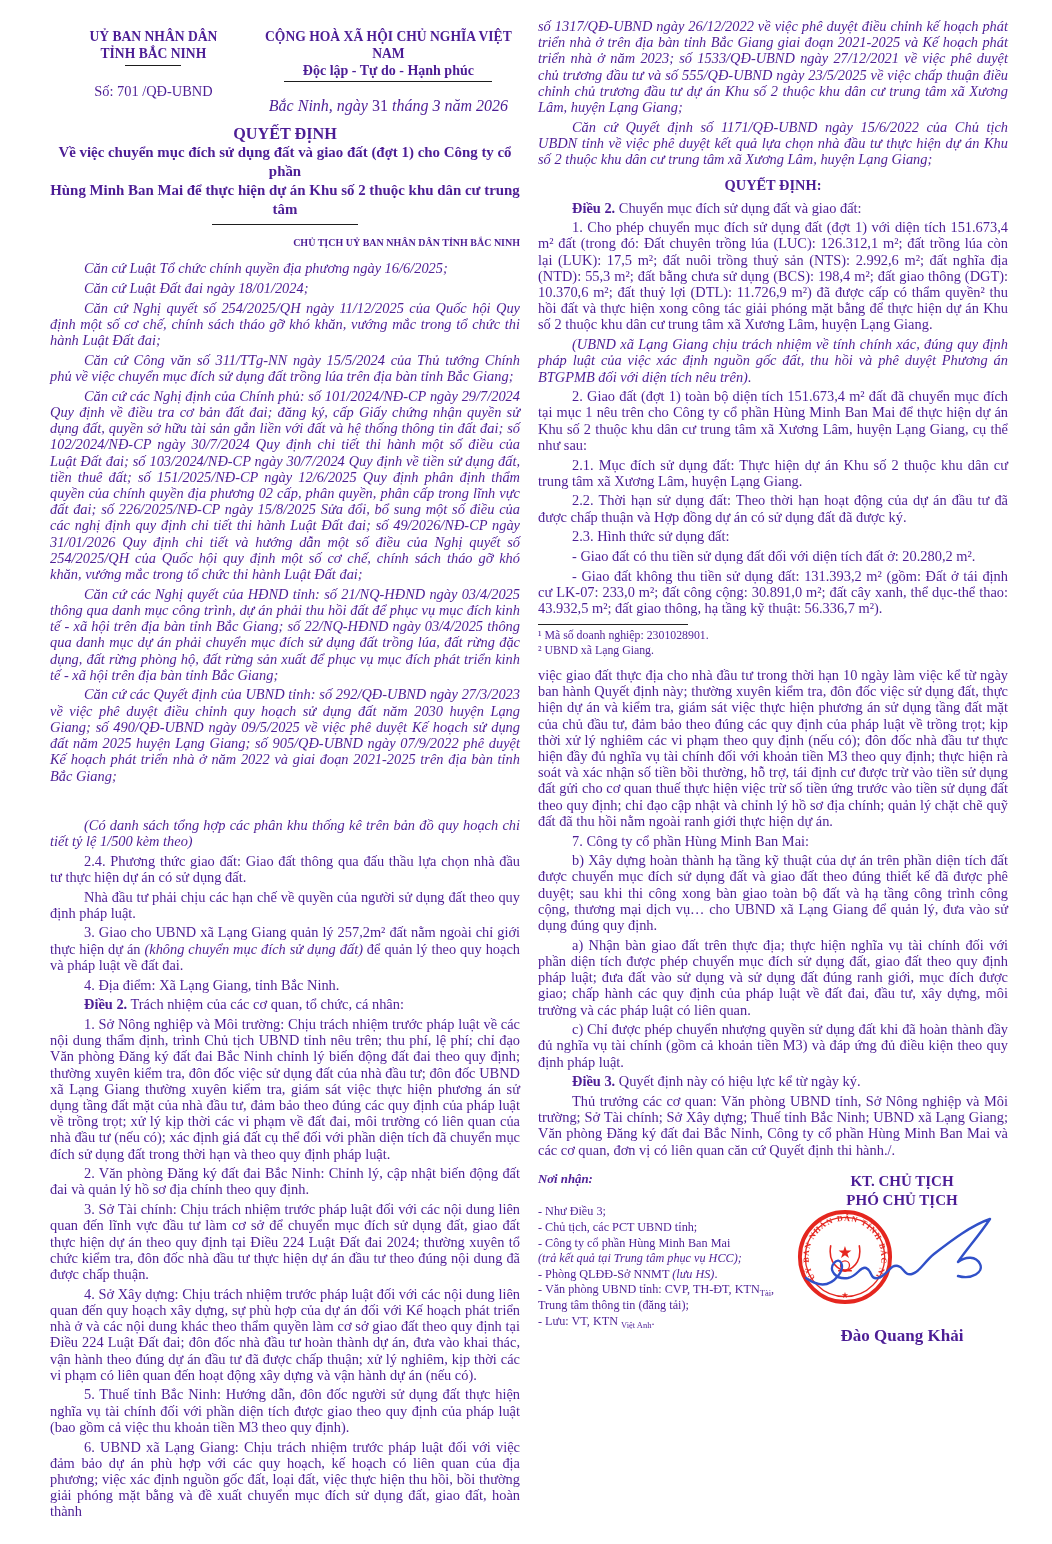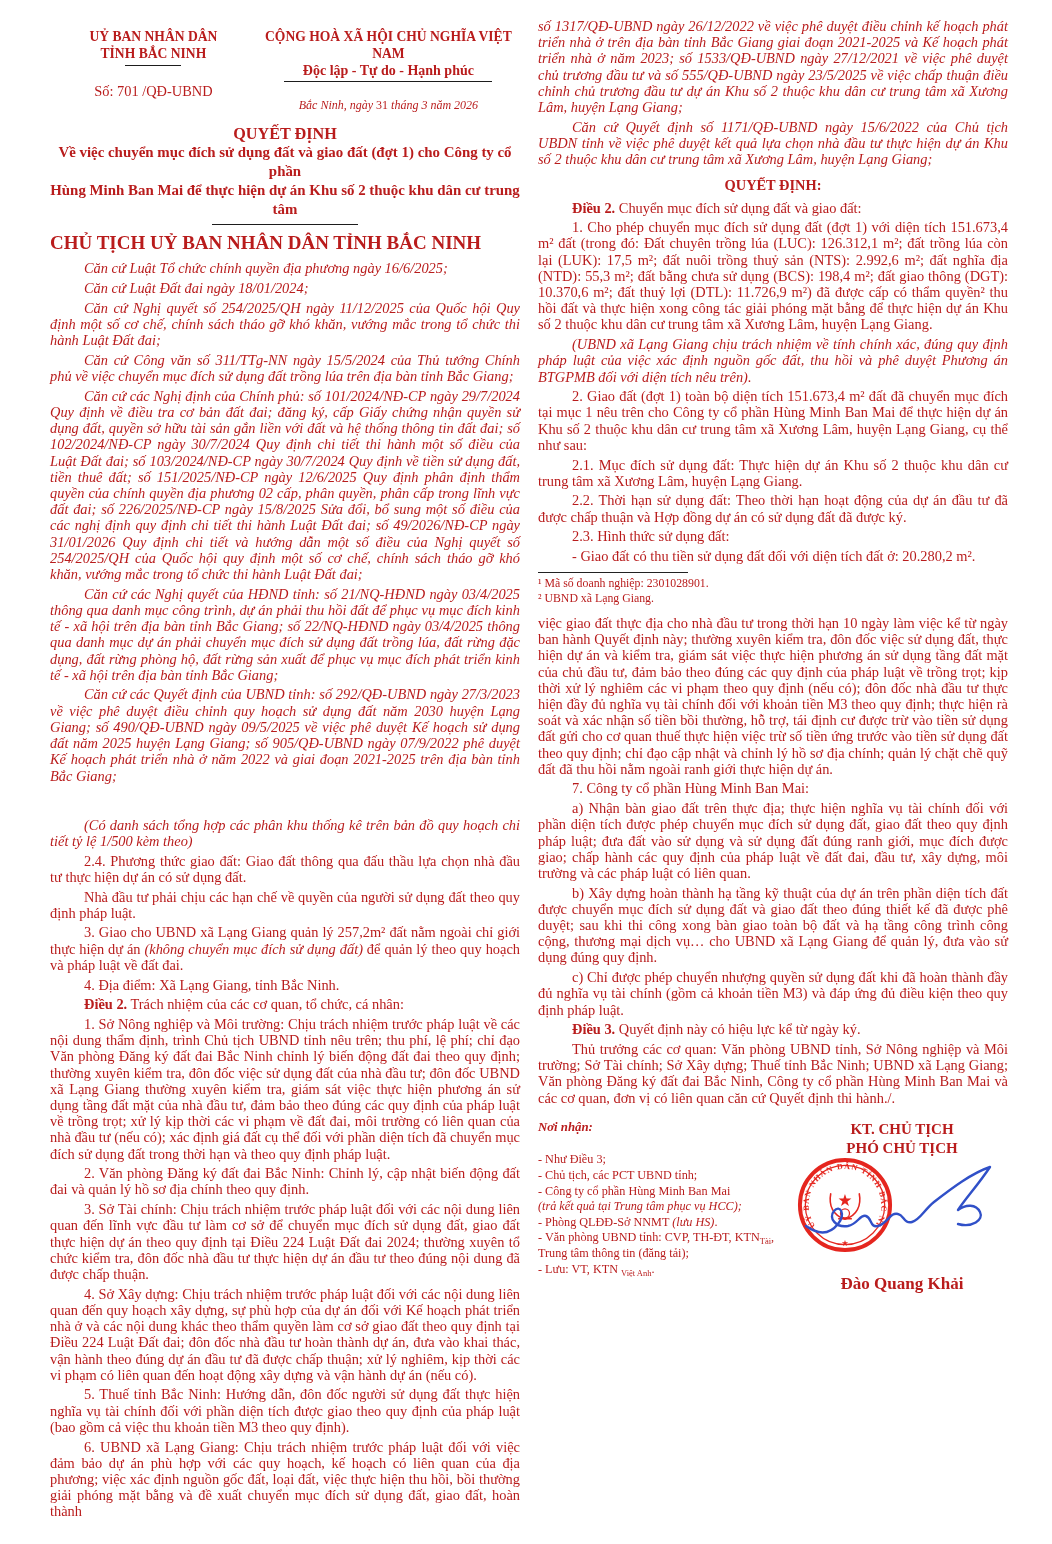--- a/index.html
+++ b/index.html
@@ -1,18 +1,18 @@
 <!DOCTYPE html>
 <html><head>
 <meta charset="utf-8">
 <style>
   html,body{margin:0;padding:0;background:#ffffff;}
   .page{
     position:relative;width:1052px;height:1544px;background:#ffffff;
-    font-family:"Liberation Serif","DejaVu Serif",serif;color:#b91c1c;
+    font-family:"Liberation Serif","DejaVu Serif",serif;color:#4c1d95;
     overflow:hidden;
   }
   .col{position:absolute;top:28px;width:470px;font-size:14.4px;line-height:16.2px;}
   .col-left{left:50px;}
   .col-right{left:538px;top:18px;}
 
   .para{margin:0 0 3.5px 0;text-align:justify;text-indent:34px;}
   .para.n{text-indent:0;}
   .para.c{text-align:center;text-indent:0;}
   .b{font-weight:bold;}
@@ -21,29 +21,29 @@
 
   
   .header-row{display:flex;margin-bottom:12px;}
   .header-org{width:44%;text-align:center;font-weight:bold;font-size:13.6px;line-height:17px;}
   .header-nat{width:56%;text-align:center;font-weight:bold;font-size:13.6px;line-height:17px;}
   .nat-line2{font-size:14px;}
   .rule{border-top:1.4px solid #1d1d1d;height:0;}
   .rule-org{width:56px;margin:3px auto 0;}
   .rule-nat{width:208px;margin:2px auto 0;}
   .doc-number{margin-top:17px;font-weight:normal;font-size:14.4px;}
-  .date-line{margin-top:15px;font-weight:normal;font-size:12px;}
+  .date-line{margin-top:15px;font-weight:normal;font-size:16px;}
   .date-line .para{margin:0;}
 
   
   .title-block{text-align:center;}
   .title-label{font-weight:bold;font-size:16.2px;margin-bottom:1px;}
   .title-lines .para{margin:0;font-weight:bold;font-size:14.9px;line-height:19px;}
   .rule-title{width:146px;margin:5px auto 8px;border-top:1.5px solid #1d1d1d;}
-  .authority{font-weight:bold;font-size:19px;margin:10px 0 9px;text-align:left;}
+  .authority{font-weight:bold;font-size:10px;margin:10px 0 9px;text-align:right;}
 
   
   .footnote{margin:8px 0 9px;font-size:11.8px;line-height:14.8px;}
   .fn-rule{width:150px;border-top:1.1px solid #222;margin-bottom:3px;}
   .footnote .para{margin:0;text-align:left;}
 
   
   .closing-row{display:flex;justify-content:space-between;margin-top:14px;}
   .recipients{width:252px;font-size:12.2px;line-height:15.6px;}
   .recipients-title{font-weight:bold;font-style:italic;font-size:12.8px;margin-bottom:17px;}
@@ -118,35 +118,36 @@
         <p class="para"><span class="i">Căn cứ Quyết định số 1171/QĐ-UBND ngày 15/6/2022 của Chủ tịch UBDN tỉnh về việc phê duyệt kết quả lựa chọn nhà đầu tư thực hiện dự án Khu số 2 thuộc khu dân cư trung tâm xã Xương Lâm, huyện Lạng Giang;</span></p>
         <p class="para c" style="margin-top: 10px;"><span class="b">QUYẾT ĐỊNH:</span></p>
         <p class="para" style="margin-top: 6px;"><span class="b">Điều 2.</span><span> Chuyển mục đích sử dụng đất và giao đất:</span></p>
         <p class="para"><span>1. Cho phép chuyển mục đích sử dụng đất (đợt 1) với diện tích 151.673,4 m² đất (trong đó: Đất chuyên trồng lúa (LUC): 126.312,1 m²; đất trồng lúa còn lại (LUK): 17,5 m²; đất nuôi trồng thuỷ sản (NTS): 2.992,6 m²; đất nghĩa địa (NTD): 55,3 m²; đất bằng chưa sử dụng (BCS): 198,4 m²; đất giao thông (DGT): 10.370,6 m²; đất thuỷ lợi (DTL): 11.726,9 m²) đã được cấp có thẩm quyền² thu hồi đất và thực hiện xong công tác giải phóng mặt bằng để thực hiện dự án Khu số 2 thuộc khu dân cư trung tâm xã Xương Lâm, huyện Lạng Giang.</span></p>
         <p class="para"><span class="i">(UBND xã Lạng Giang chịu trách nhiệm về tính chính xác, đúng quy định pháp luật của việc xác định nguồn gốc đất, thu hồi và phê duyệt Phương án BTGPMB đối với diện tích nêu trên).</span></p>
         <p class="para"><span>2. Giao đất (đợt 1) toàn bộ diện tích 151.673,4 m² đất đã chuyển mục đích tại mục 1 nêu trên cho Công ty cổ phần Hùng Minh Ban Mai để thực hiện dự án Khu số 2 thuộc khu dân cư trung tâm xã Xương Lâm, huyện Lạng Giang, cụ thể như sau:</span></p>
         <p class="para"><span>2.1. Mục đích sử dụng đất: Thực hiện dự án Khu số 2 thuộc khu dân cư trung tâm xã Xương Lâm, huyện Lạng Giang.</span></p>
         <p class="para"><span>2.2. Thời hạn sử dụng đất: Theo thời hạn hoạt động của dự án đầu tư đã được chấp thuận và Hợp đồng dự án có sử dụng đất đã được ký.</span></p>
         <p class="para"><span>2.3. Hình thức sử dụng đất:</span></p>
         <p class="para"><span>- Giao đất có thu tiền sử dụng đất đối với diện tích đất ở: 20.280,2 m².</span></p>
+        <p class="para"><span>- Giao đất không thu tiền sử dụng đất: 131.393,2 m² (gồm: Đất ở tái định cư LK-07: 233,0 m²; đất công cộng: 30.891,0 m²; đất cây xanh, thể dục-thể thao: 43.932,5 m²; đất giao thông, hạ tầng kỹ thuật: 56.336,7 m²).</span></p>
       </div>
 
     <div class="footnote">
       <div class="fn-rule"></div>
       <div>
           <p class="para n"><span>¹ Mã số doanh nghiệp: 2301028901.</span></p>
           <p class="para n"><span>² UBND xã Lạng Giang.</span></p>
         </div>
     </div>
 
     <div>
         <p class="para n"><span>việc giao đất thực địa cho nhà đầu tư trong thời hạn 10 ngày làm việc kể từ ngày ban hành Quyết định này; thường xuyên kiểm tra, đôn đốc việc sử dụng đất, thực hiện dự án và kiểm tra, giám sát việc thực hiện phương án sử dụng tầng đất mặt của chủ đầu tư, đảm bảo theo đúng các quy định của pháp luật về trồng trọt; kịp thời xử lý nghiêm các vi phạm theo quy định (nếu có); đôn đốc nhà đầu tư thực hiện đầy đủ nghĩa vụ tài chính đối với khoản tiền M3 theo quy định; thực hiện rà soát và xác nhận số tiền bồi thường, hỗ trợ, tái định cư được trừ vào tiền sử dụng đất gửi cho cơ quan thuế thực hiện việc trừ số tiền ứng trước vào tiền sử dụng đất theo quy định; chỉ đạo cập nhật và chỉnh lý hồ sơ địa chính; quản lý chặt chẽ quỹ đất đã thu hồi nằm ngoài ranh giới thực hiện dự án.</span></p>
         <p class="para"><span>7. Công ty cổ phần Hùng Minh Ban Mai:</span></p>
+        <p class="para"><span>b) Xây dựng hoàn thành hạ tầng kỹ thuật của dự án trên phần diện tích đất được chuyển mục đích sử dụng đất và giao đất theo đúng thiết kế đã được phê duyệt; sau khi thi công xong bàn giao toàn bộ đất và hạ tầng công trình công cộng, thương mại dịch vụ… cho UBND xã Lạng Giang để quản lý, đưa vào sử dụng đúng quy định.</span></p>
         <p class="para"><span>a) Nhận bàn giao đất trên thực địa; thực hiện nghĩa vụ tài chính đối với phần diện tích được phép chuyển mục đích sử dụng đất, giao đất theo quy định pháp luật; đưa đất vào sử dụng và sử dụng đất đúng ranh giới, mục đích được giao; chấp hành các quy định của pháp luật về đất đai, đầu tư, xây dựng, môi trường và các pháp luật có liên quan.</span></p>
-        <p class="para"><span>b) Xây dựng hoàn thành hạ tầng kỹ thuật của dự án trên phần diện tích đất được chuyển mục đích sử dụng đất và giao đất theo đúng thiết kế đã được phê duyệt; sau khi thi công xong bàn giao toàn bộ đất và hạ tầng công trình công cộng, thương mại dịch vụ… cho UBND xã Lạng Giang để quản lý, đưa vào sử dụng đúng quy định.</span></p>
         <p class="para"><span>c) Chỉ được phép chuyển nhượng quyền sử dụng đất khi đã hoàn thành đầy đủ nghĩa vụ tài chính (gồm cả khoản tiền M3) và đáp ứng đủ điều kiện theo quy định pháp luật.</span></p>
         <p class="para"><span class="b">Điều 3.</span><span> Quyết định này có hiệu lực kể từ ngày ký.</span></p>
         <p class="para"><span>Thủ trưởng các cơ quan: Văn phòng UBND tỉnh, Sở Nông nghiệp và Môi trường; Sở Tài chính; Sở Xây dựng; Thuế tỉnh Bắc Ninh; UBND xã Lạng Giang; Văn phòng Đăng ký đất đai Bắc Ninh, Công ty cổ phần Hùng Minh Ban Mai và các cơ quan, đơn vị có liên quan căn cứ Quyết định thi hành./.</span></p>
       </div>
 
     <div class="closing-row">
       <div class="recipients">
         <div class="recipients-title">Nơi nhận:</div>
         <div class="recipients-lines">
             <p class="para n"><span>- Như Điều 3;</span></p>

